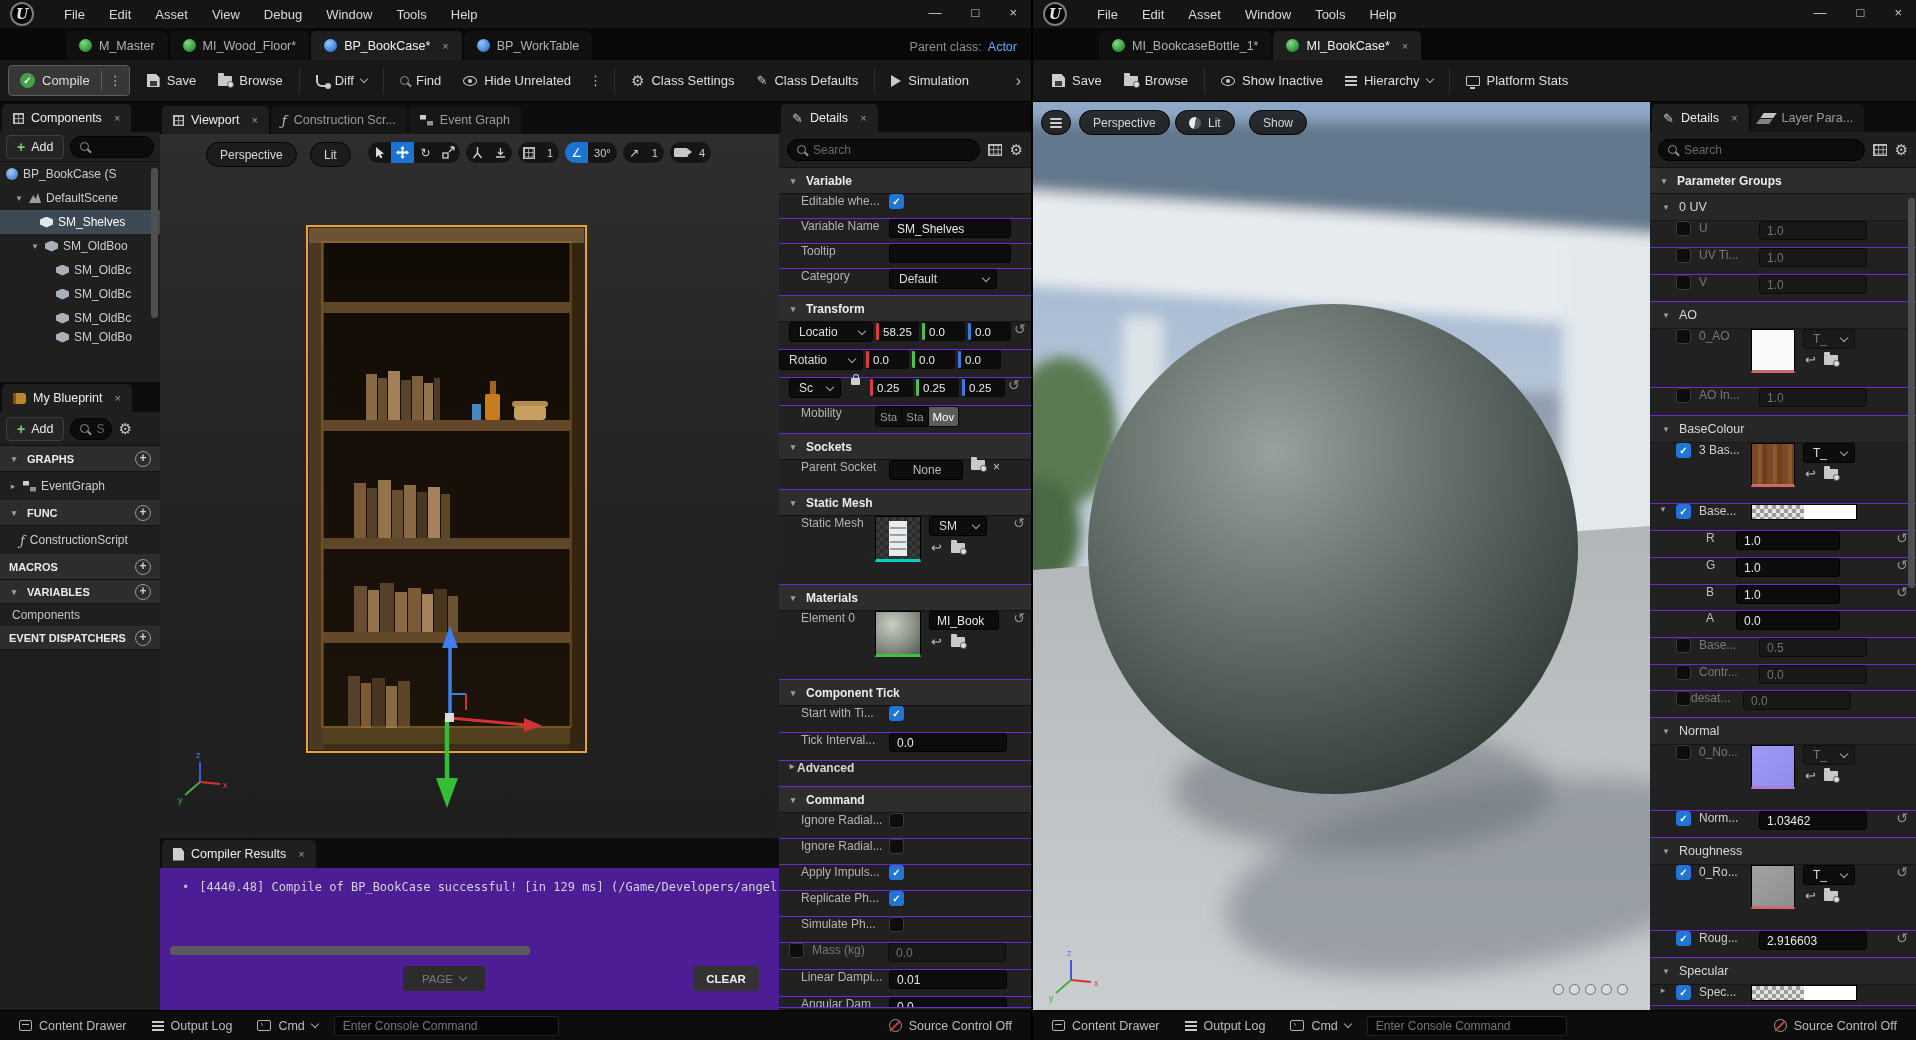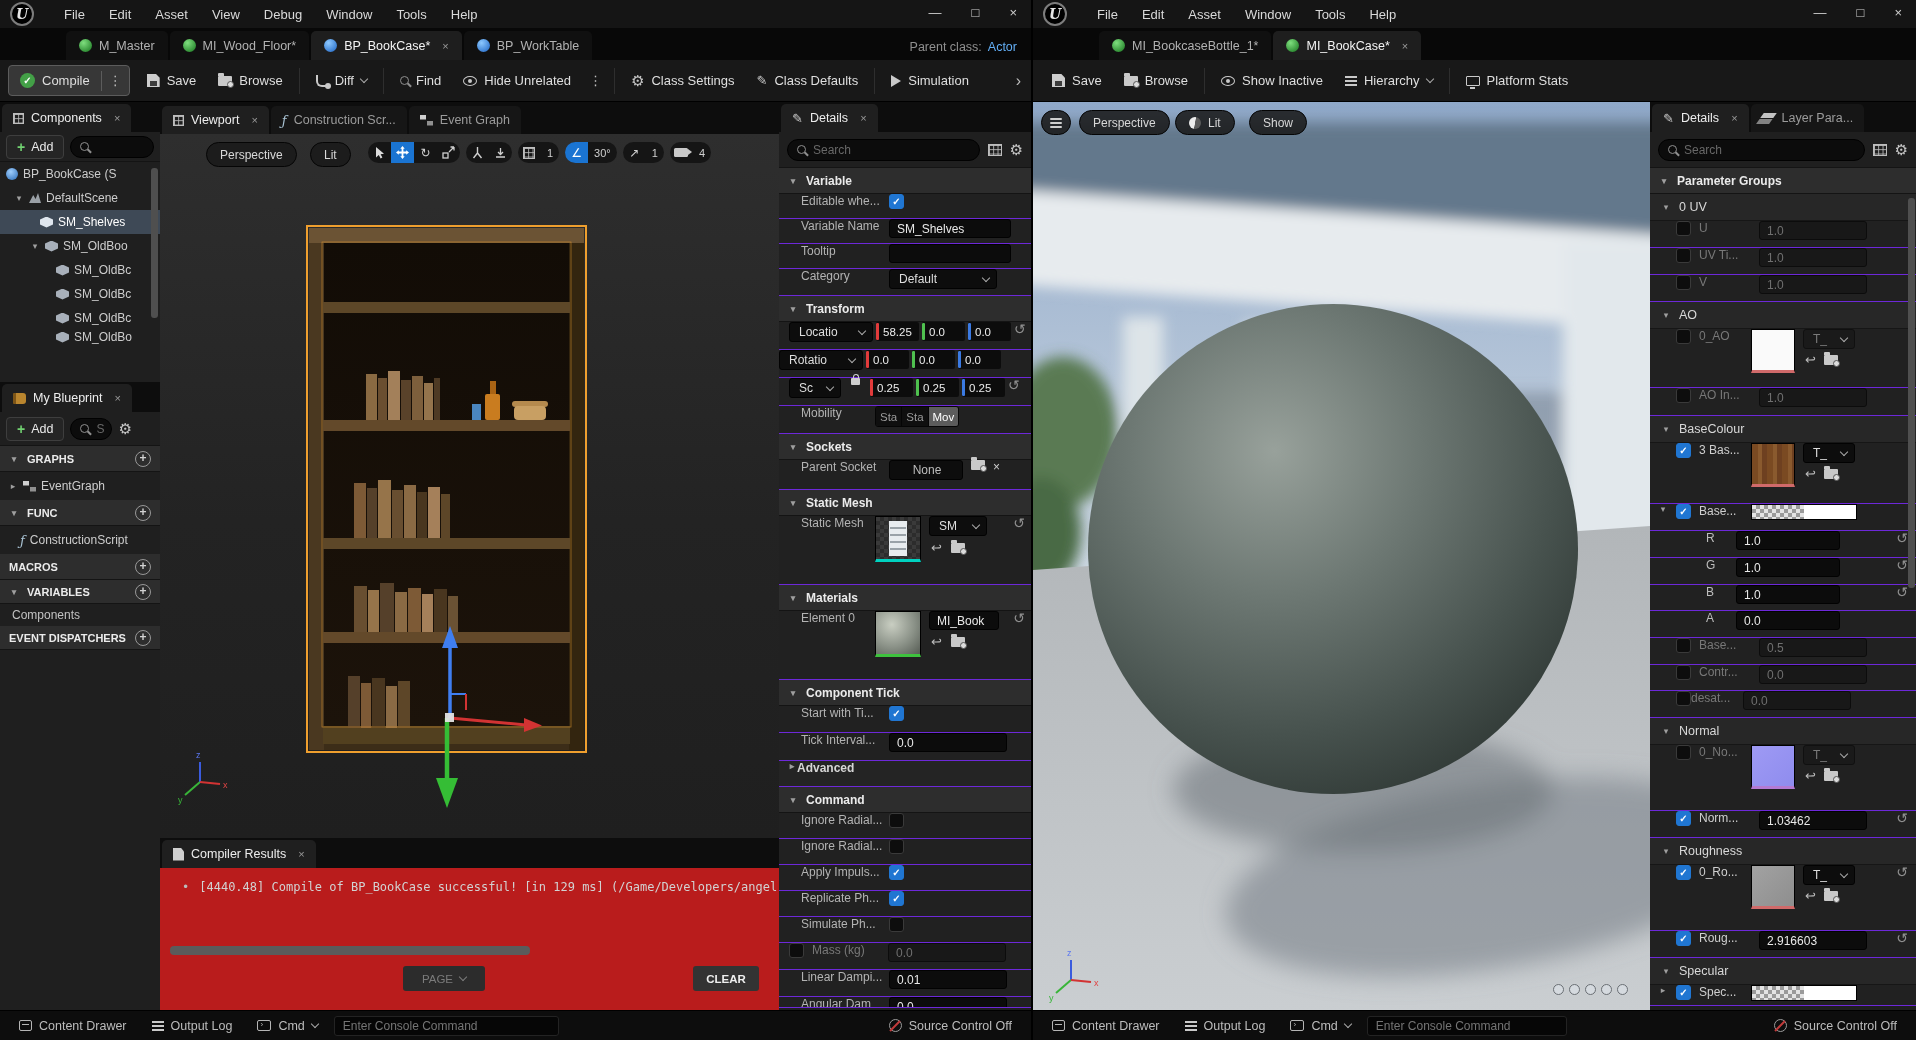--- a/index.html
+++ b/index.html
@@ -480,21 +480,21 @@
         <div class="vg">
           <span class="vico">
               <span class="cam"></span>
             </span>
           <span class="vlbl">4</span>
         </div>
       </div>
     </div>
   </div>
 
-  <div class="panel" style="left:160px;top:838px;width:619px;height:172px;background:#b91c1c">
+  <div class="panel" style="left:160px;top:838px;width:619px;height:172px;background:#4c1d95">
     <div class="pstrip">
         <div class="ptab">
           <span class="docic"></span>
           <span>Compiler Results</span>
           <span class="tx">×</span>
         </div>
       </div>
     <div class="f" style="padding:12px 0 0 22px;gap:10px;font-family:'DejaVu Sans Mono',monospace;font-size:12px;color:#d2d2d2">
       <span style="color:#bbb">•</span>
         <span style="white-space:nowrap;overflow:hidden">[4440.48] Compile of BP_BookCase successful! [in 129 ms] (/Game/Developers/angel</span>

